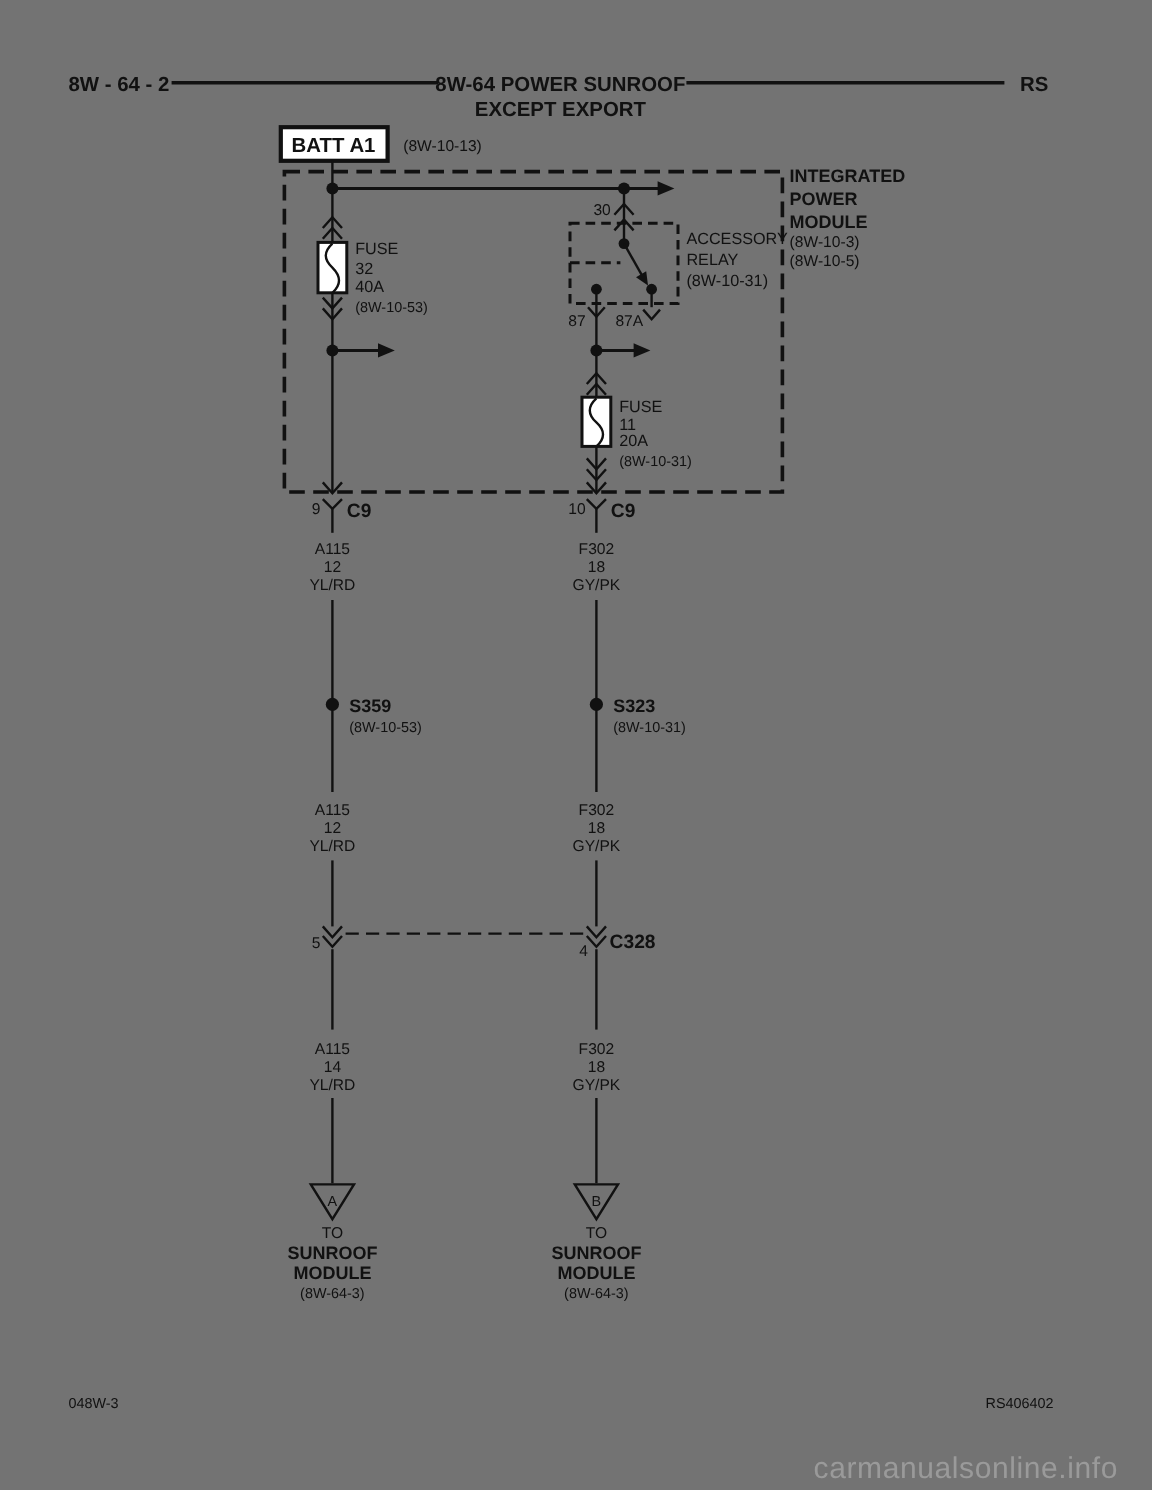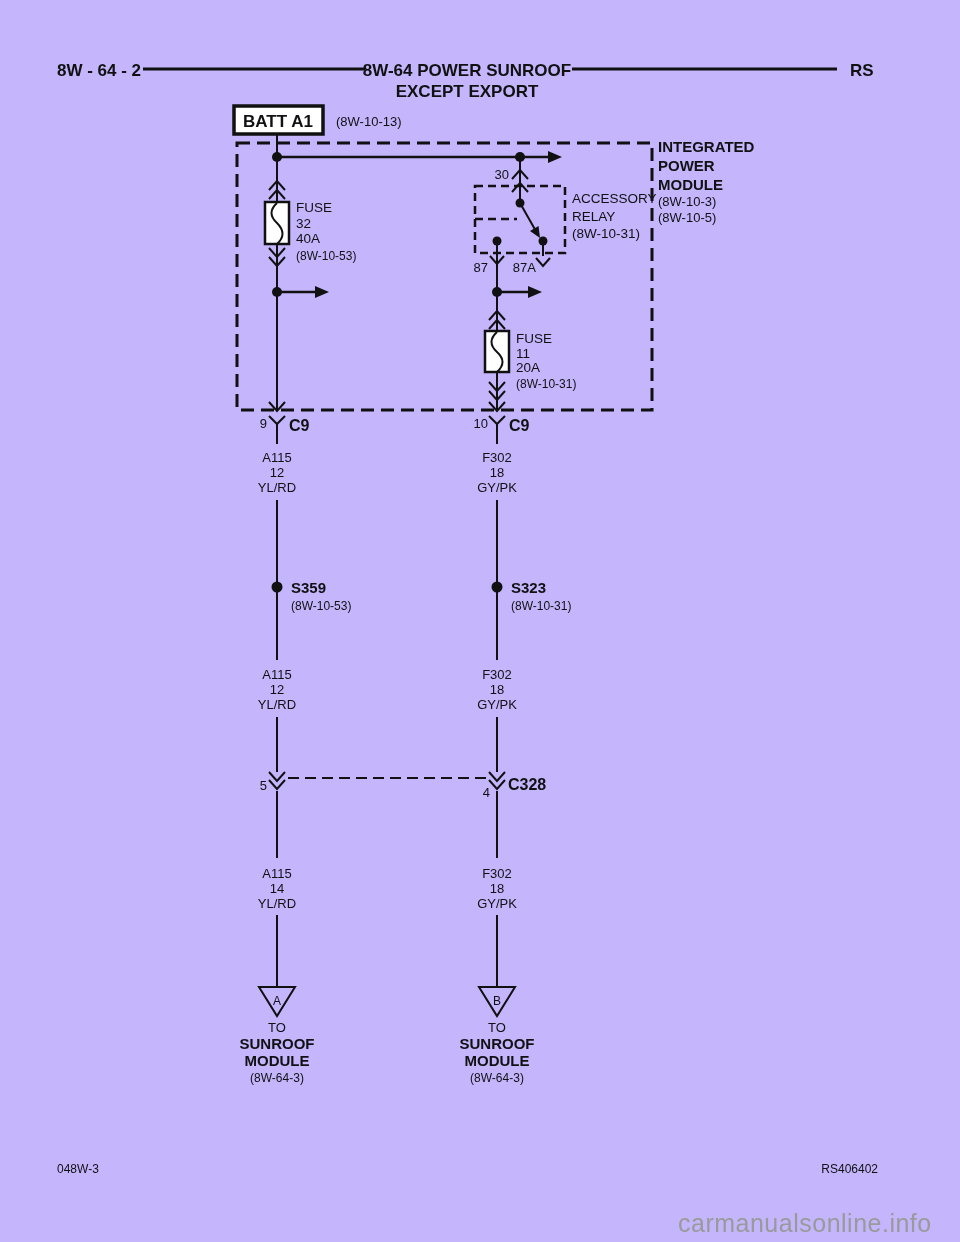--- a/index.html
+++ b/index.html
@@ -1,16 +1,16 @@
 <!DOCTYPE html>
 <html><head>
 <meta charset="utf-8">
 <style>
   html,body{margin:0;padding:0;background:#e8e8e8;}
-  .page{position:relative;width:960px;height:1242px;background:#c4b5fd;margin:0 auto;
+  .page{position:relative;width:960px;height:1242px;background:#737373;margin:0 auto;
         font-family:"Liberation Sans","DejaVu Sans",sans-serif;}
   svg{position:absolute;left:0;top:0;}
   svg text{font-family:"Liberation Sans","DejaVu Sans",sans-serif;fill:#111111;}
   .fs12{font-size:12px}
   .fs13{font-size:13px}
   .fs135{font-size:13.5px}
   .b15{font-size:15px;font-weight:bold}
   .b16{font-size:16px;font-weight:bold}
   .b17{font-size:17px;font-weight:bold}
   .mid{text-anchor:middle}

